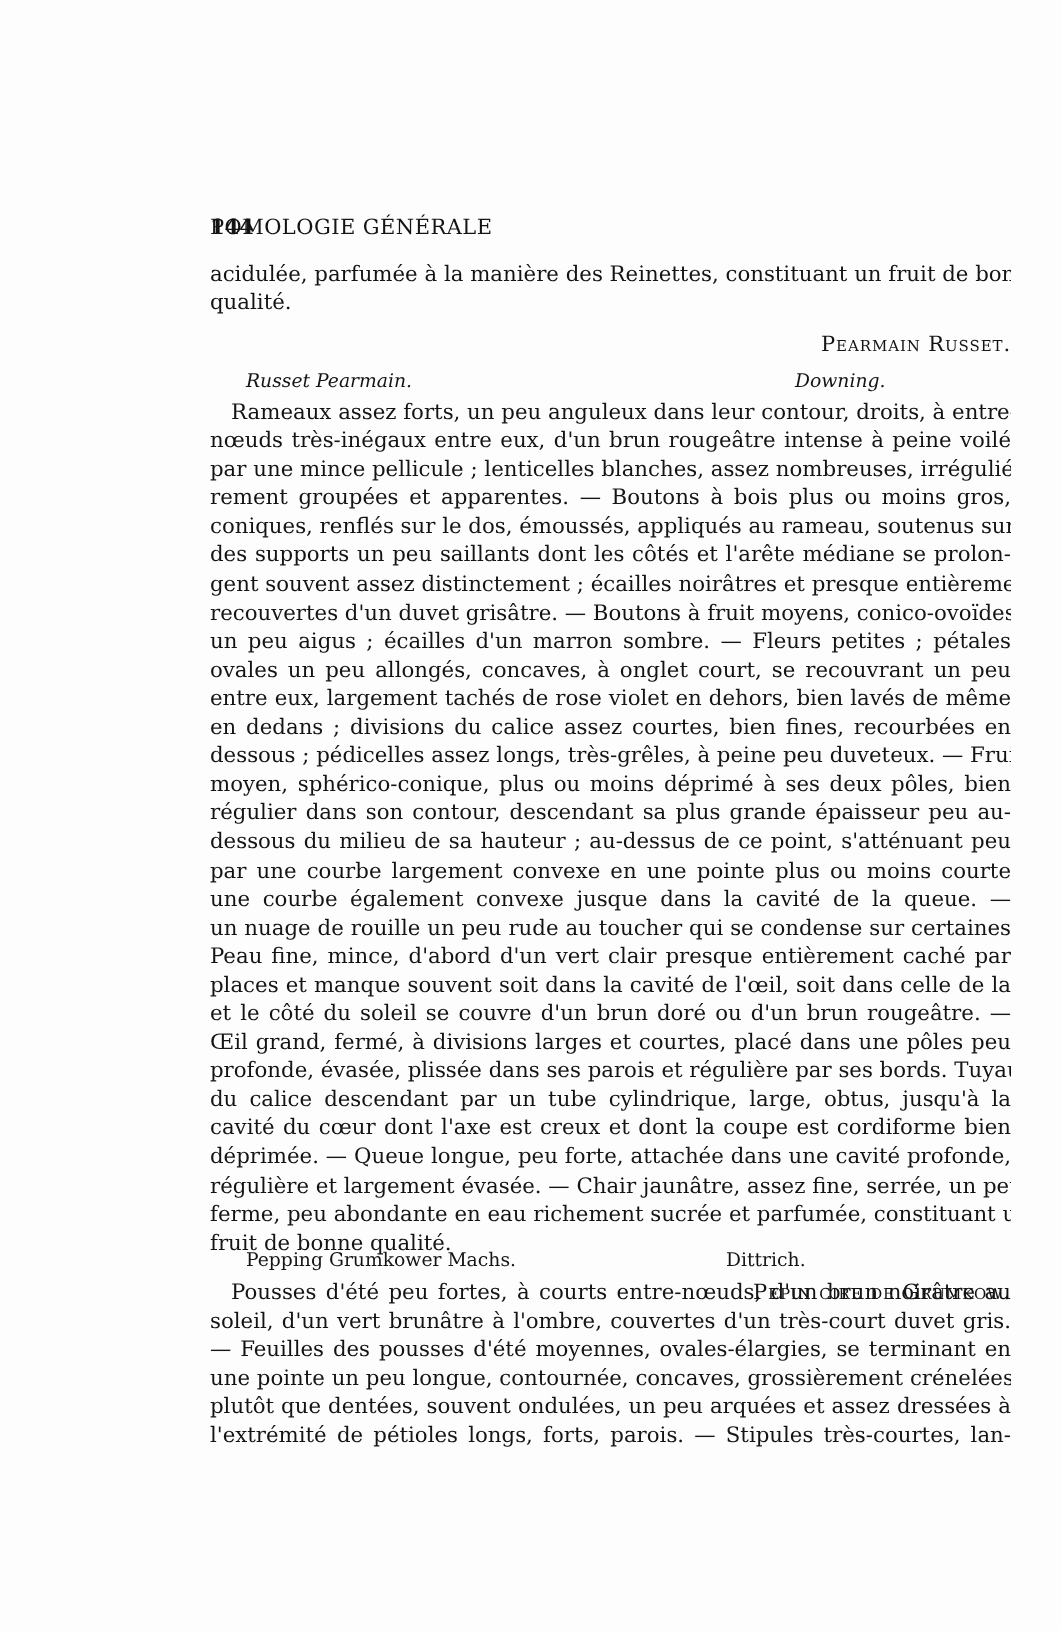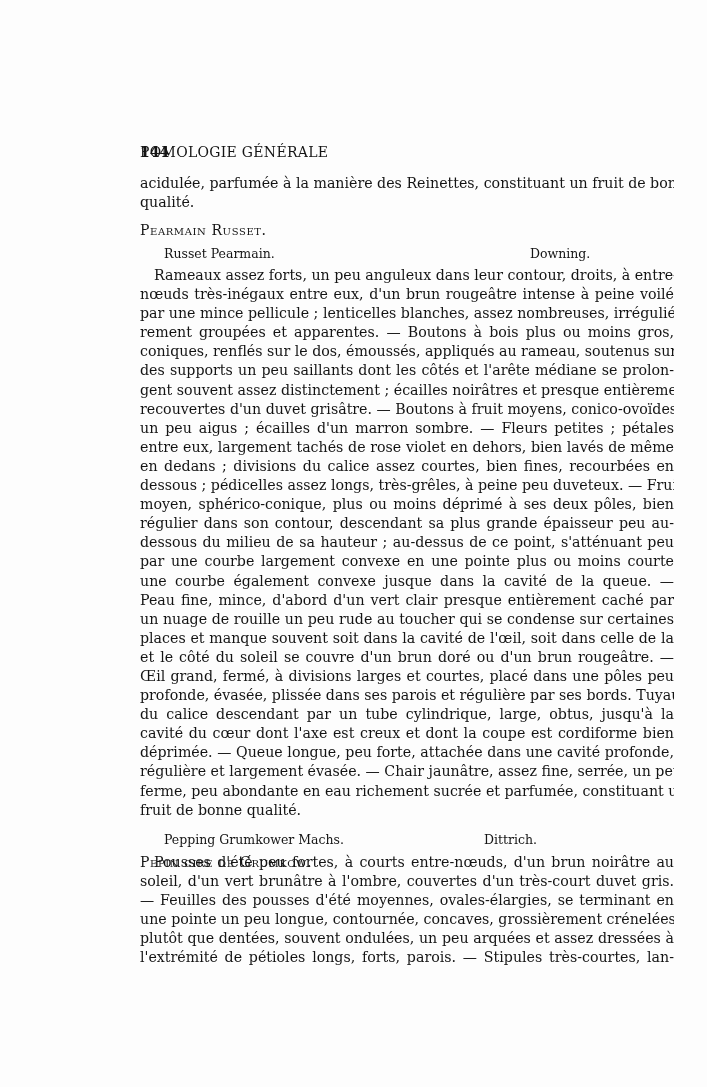--- a/index.html
+++ b/index.html
@@ -7,21 +7,21 @@
          font-family: "DejaVu Serif", "Liberation Serif", serif; color: #141414; }
   .page { position: absolute; left: 0; top: 0; width: 707px; height: 1087px; background: #fdfdfd; }
   .running-head { position: absolute; top: 144px; left: 140px; width: 534px; height: 20px; }
   .page-number { position: absolute; left: 0; top: 0; font-size: 14px; font-weight: bold; }
   .running-title { position: absolute; left: 0; right: 0; text-align: left; font-size: 14px; font-weight: normal; letter-spacing: 0.3px; }
   .text-block { position: absolute; left: 140px; width: 534px; }
   .line { display: block; height: 19.1px; line-height: 19.1px; font-size: 14.2px; white-space: nowrap;
           text-align: justify; text-align-last: justify; overflow: hidden; }
   .line.last { text-align-last: left; }
   .line.indent { padding-left: 14px; }
-  .heading { position: absolute; left: 140px; width: 534px; text-align: left; font-size: 14px;
+  .heading { position: absolute; left: 140px; width: 534px; text-align: right; font-size: 14px;
              font-variant: small-caps; letter-spacing: 0.6px; }
   .synonyms { position: absolute; left: 140px; width: 534px; height: 18px; font-size: 12.5px; }
   .syn-left { position: absolute; left: 24px; top: 0; }
   .syn-right { position: absolute; top: 0; }
   em { font-style: italic; }
 </style>
 </head>
 <body>
 
 <div class="page">
@@ -30,45 +30,46 @@
     <span class="page-number">144</span>
     <div class="running-title">POMOLOGIE GÉNÉRALE</div>
   </div>
 
   <div class="text-block" style="top:174px;">
     <span class="line">acidulée, parfumée à la manière des Reinettes, constituant un fruit de bonne</span>
     <span class="line last">qualité.</span>
   </div>
 
   <div class="heading" style="top:222px;">Pearmain Russet.</div>
-  <div class="synonyms" style="top:246px;">
+  <div class="synonyms" style="top:246px;font-style:italic;">
     <span class="syn-left">Russet Pearmain.</span>
     <span class="syn-right" style="left:390px;">Downing.</span>
   </div>
 
   <div class="text-block" style="top:266px;">
     <span class="line indent">Rameaux assez forts, un peu anguleux dans leur contour, droits, à entre-</span>
     <span class="line">nœuds très-inégaux entre eux, d'un brun rougeâtre intense à peine voilé</span>
     <span class="line">par une mince pellicule ; lenticelles blanches, assez nombreuses, irrégulié-</span>
     <span class="line">rement groupées et apparentes. — Boutons à bois plus ou moins gros,</span>
     <span class="line">coniques, renflés sur le dos, émoussés, appliqués au rameau, soutenus sur</span>
     <span class="line">des supports un peu saillants dont les côtés et l'arête médiane se prolon-</span>
     <span class="line">gent souvent assez distinctement ; écailles noirâtres et presque entièrement</span>
     <span class="line">recouvertes d'un duvet grisâtre. — Boutons à fruit moyens, conico-ovoïdes,</span>
     <span class="line">un peu aigus ; écailles d'un marron sombre. — Fleurs petites ; pétales</span>
+    <span class="line">ovales un peu allongés, concaves, à onglet court, se recouvrant un peu</span>
     <span class="line">entre eux, largement tachés de rose violet en dehors, bien lavés de même</span>
     <span class="line">en dedans ; divisions du calice assez courtes, bien fines, recourbées en</span>
     <span class="line">dessous ; pédicelles assez longs, très-grêles, à peine peu duveteux. — Fruit</span>
     <span class="line">moyen, sphérico-conique, plus ou moins déprimé à ses deux pôles, bien</span>
     <span class="line">régulier dans son contour, descendant sa plus grande épaisseur peu au-</span>
     <span class="line">dessous du milieu de sa hauteur ; au-dessus de ce point, s'atténuant peu</span>
     <span class="line">par une courbe largement convexe en une pointe plus ou moins courte</span>
     <span class="line">une courbe également convexe jusque dans la cavité de la queue. —</span>
+    <span class="line">un nuage de rouille un peu rude au toucher qui se condense sur certaines</span>
     <span class="line">Peau fine, mince, d'abord d'un vert clair presque entièrement caché par</span>
-    <span class="line">un nuage de rouille un peu rude au toucher qui se condense sur certaines</span>
     <span class="line">places et manque souvent soit dans la cavité de l'œil, soit dans celle de la</span>
     <span class="line">et le côté du soleil se couvre d'un brun doré ou d'un brun rougeâtre. —</span>
     <span class="line">Œil grand, fermé, à divisions larges et courtes, placé dans une pôles peu</span>
     <span class="line">profonde, évasée, plissée dans ses parois et régulière par ses bords. Tuyau</span>
     <span class="line">du calice descendant par un tube cylindrique, large, obtus, jusqu'à la</span>
     <span class="line">cavité du cœur dont l'axe est creux et dont la coupe est cordiforme bien</span>
     <span class="line">déprimée. — Queue longue, peu forte, attachée dans une cavité profonde,</span>
     <span class="line">régulière et largement évasée. — Chair jaunâtre, assez fine, serrée, un peu</span>
     <span class="line">ferme, peu abondante en eau richement sucrée et parfumée, constituant un</span>
     <span class="line last">fruit de bonne qualité.</span>

